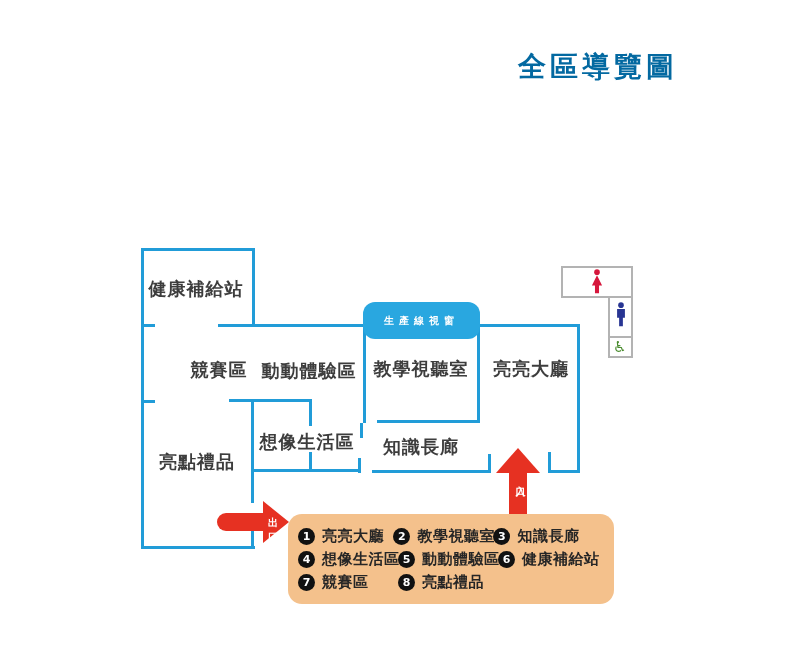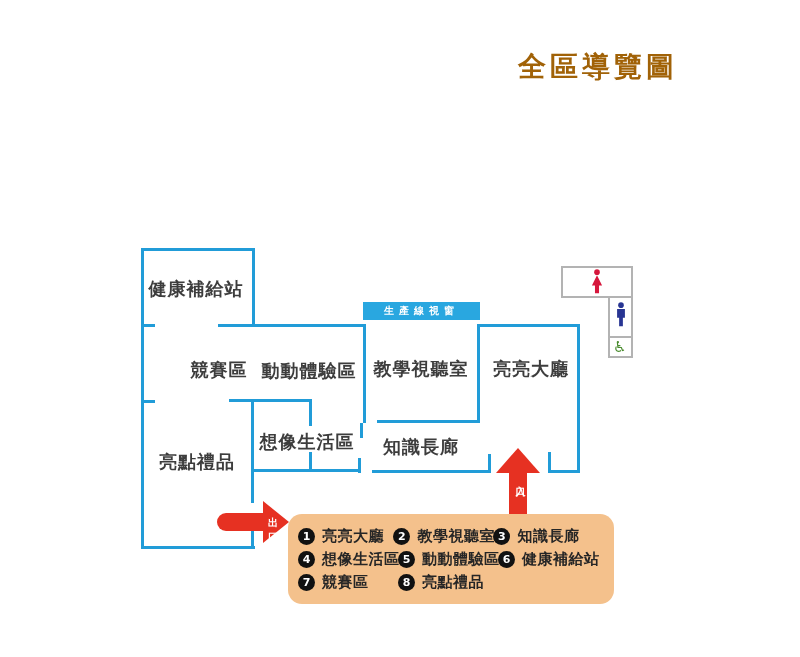--- a/index.html
+++ b/index.html
@@ -1,33 +1,33 @@
 <!DOCTYPE html>
 <html><head>
 <meta charset="utf-8">
 <style>
   html,body{margin:0;padding:0;background:#ffffff;}
   body{font-family:"DejaVu Sans","Liberation Sans",sans-serif;}
   .canvas{position:relative;width:800px;height:657px;background:#fff;overflow:hidden;}
 
   
   .title{position:absolute;left:518px;top:48px;margin:0;font-size:28px;font-weight:bold;
-         color:#a16207;letter-spacing:4px;white-space:nowrap;}
+         color:#0369a1;letter-spacing:4px;white-space:nowrap;}
 
   
   .wall{position:absolute;background:#219cd8;}
 
   
   .room-label{position:absolute;transform:translate(-50%,-50%);font-size:18px;font-weight:bold;
               color:#3d3d3d;white-space:nowrap;letter-spacing:1px;}
 
   
-  .window-box{position:absolute;left:363px;top:302px;width:117px;height:18px;background:#29a7e0;
+  .window-box{position:absolute;left:363px;top:302px;width:117px;height:37px;background:#29a7e0;
               color:#ffffff;font-size:10px;font-weight:bold;letter-spacing:5px;
-              display:flex;align-items:center;justify-content:center;}
+              display:flex;align-items:center;justify-content:center;border-radius:12px;}
 
   
   .wc-box{position:absolute;background:#ffffff;border:2px solid #b3b3b3;box-sizing:border-box;}
   .wc-divider{position:absolute;background:#b3b3b3;}
   .wc-icon{position:absolute;}
   .wc-access{position:absolute;color:#4a8c2f;font-size:15px;font-weight:bold;line-height:1;}
 
   
   .arrow{position:absolute;}
   .exit-arrow .shaft{position:absolute;left:0;top:12px;width:47px;height:18px;background:#e63122;

